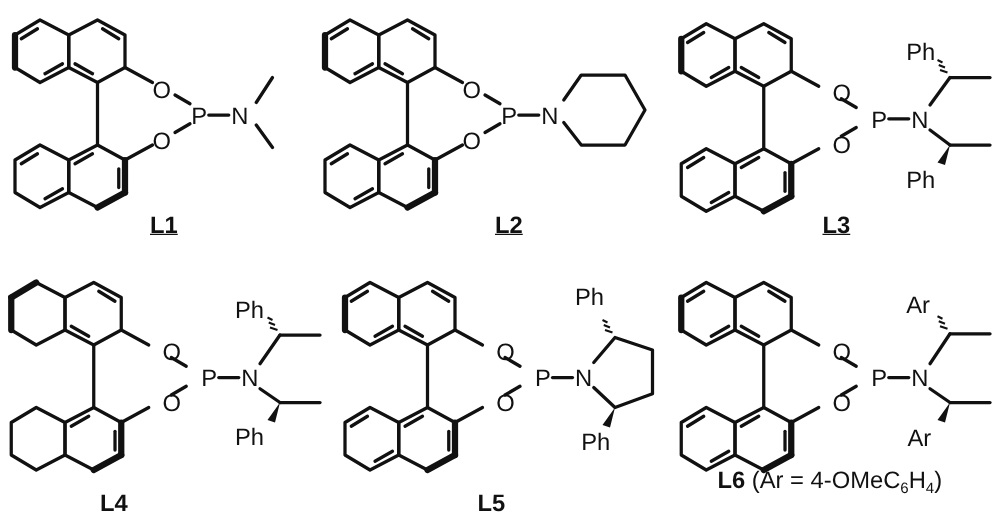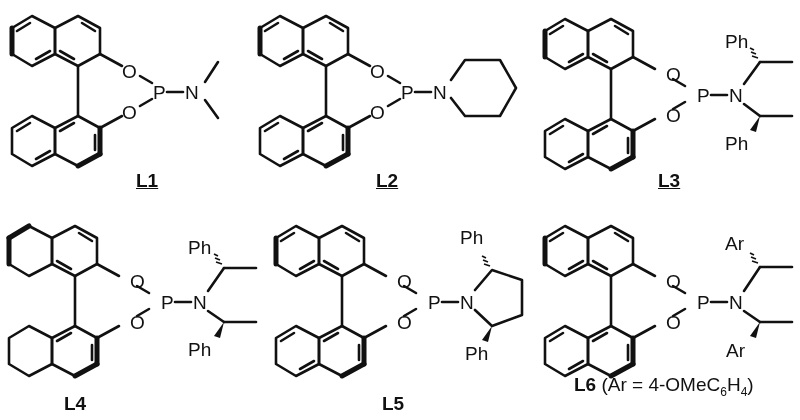--- a/index.html
+++ b/index.html
@@ -74,34 +74,34 @@
   <svg width="270" height="210">
     <use href="#binol"></use>
     <text class="atom" x="122" y="78">O</text>
     <text class="atom" x="122" y="119">O</text>
     <text class="atom" x="153" y="99">P</text>
     <line class="bond" x1="167" y1="92" x2="183" y2="92"></line>
     <text class="atom" x="185" y="99">N</text>
     <line class="bond" x1="205" y1="82" x2="218" y2="62"></line>
     <line class="bond" x1="205" y1="100" x2="218" y2="118"></line>
   </svg>
-  <div class="label" style="left:136px;top:170px;text-decoration:underline;"><b>L1</b></div>
+  <div class="label" style="left:120px;top:170px;text-decoration:underline;"><b>L1</b></div>
 </div>
 
 <div class="panel" style="left:260px;top:0;">
   <svg width="270" height="210">
     <use href="#binol" transform="translate(-12,0)"></use>
     <text class="atom" x="110" y="78">O</text>
     <text class="atom" x="110" y="119">O</text>
     <text class="atom" x="141" y="99">P</text>
     <line class="bond" x1="155" y1="92" x2="171" y2="92"></line>
     <text class="atom" x="173" y="99">N</text>
     <polyline class="bond" points="191,80 205,60 240,60 256,88 240,116 205,116 191,98"></polyline>
   </svg>
-  <div class="label" style="left:116px;top:170px;text-decoration:underline;"><b>L2</b></div>
+  <div class="label" style="left:136px;top:170px;text-decoration:underline;"><b>L2</b></div>
 </div>
 
 <div class="panel" style="left:530px;top:0;">
   <svg width="270" height="210">
     <use href="#binol" transform="translate(3,3)"></use>
     <text class="atom" x="136" y="81">O</text>
     <text class="atom" x="136" y="122">O</text>
     <text class="atom" x="167" y="102">P</text>
     <line class="bond" x1="181" y1="95" x2="197" y2="95"></line>
     <text class="atom" x="199" y="102">N</text>
@@ -135,21 +135,21 @@
     <line class="bond" x1="224" y1="112" x2="256" y2="112"></line>
     <g stroke="#111" stroke-width="1.6">
       <line x1="222" y1="54" x2="216" y2="52"></line>
         <line x1="220" y1="50" x2="215" y2="48"></line>
         <line x1="218" y1="46" x2="214" y2="44"></line>
     </g>
     <polygon points="224,112 214,126 220,128" fill="#111"></polygon>
     <text class="atom" x="188" y="44">Ph</text>
     <text class="atom" x="188" y="146">Ph</text>
   </svg>
-  <div class="label" style="left:64px;top:183px;"><b>L4</b></div>
+  <div class="label" style="left:80px;top:183px;"><b>L4</b></div>
 </div>
 
 <div class="panel" style="left:270px;top:210px;">
   <svg width="270" height="210">
     <use href="#binol" transform="translate(-6,0)"></use>
     <text class="atom" x="127" y="78">O</text>
     <text class="atom" x="127" y="119">O</text>
     <text class="atom" x="158" y="99">P</text>
     <line class="bond" x1="172" y1="92" x2="188" y2="92"></line>
     <text class="atom" x="190" y="99">N</text>

